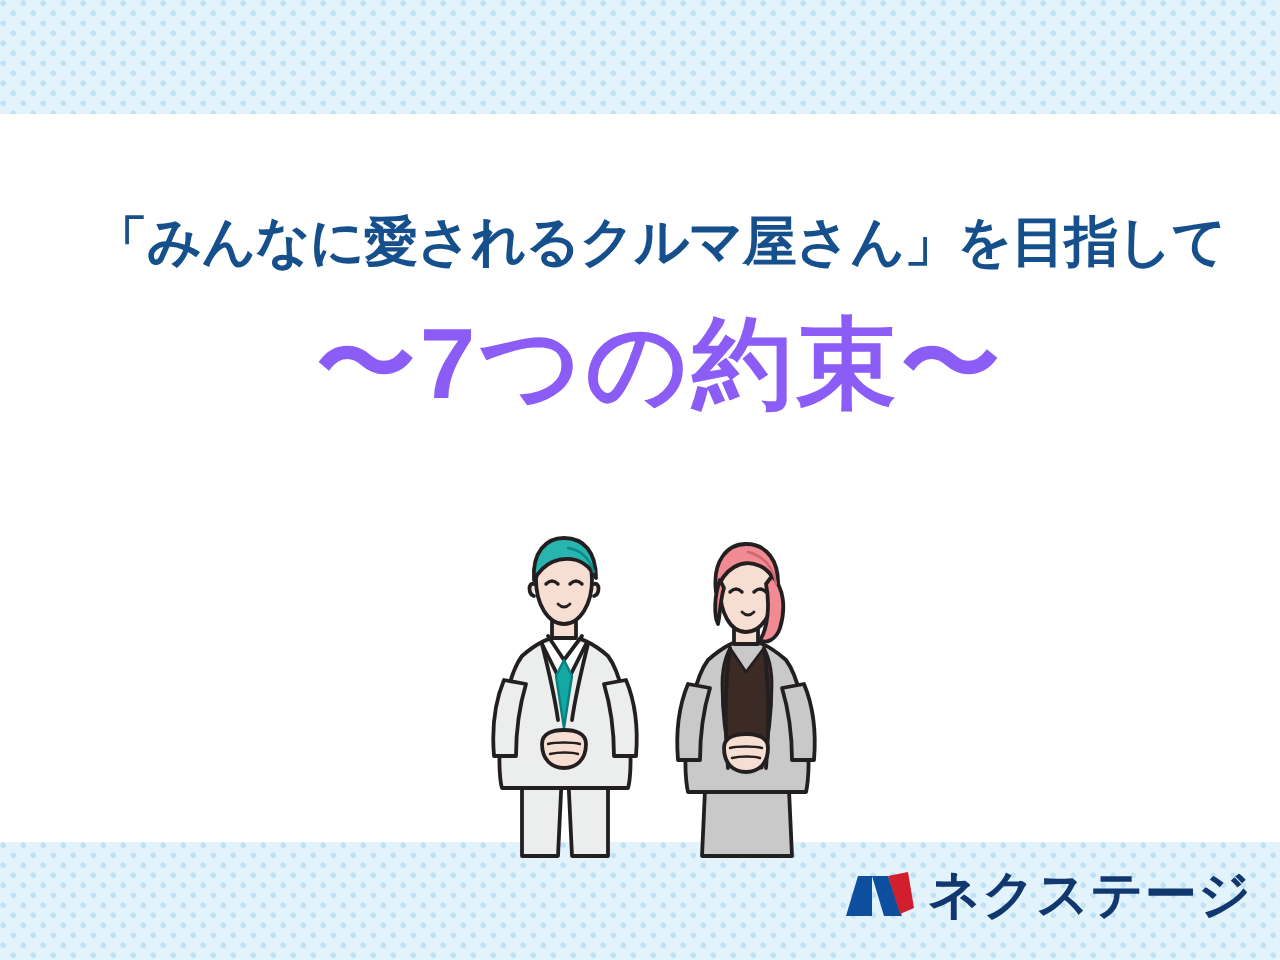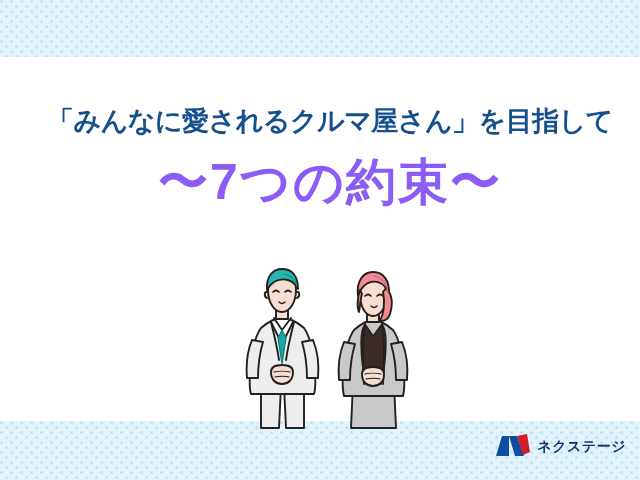--- a/index.html
+++ b/index.html
@@ -76,21 +76,21 @@
   #brand-logo {
     position: absolute;
     right: 14px;
     top: 434px;
     display: flex;
     align-items: center;
     gap: 7px;
   }
   #brand-mark { display: block; }
   #brand-name {
-    font-size: 14px;
+    font-size: 26px;
     font-weight: bold;
     color: #10386e;
     letter-spacing: 0.5px;
     line-height: 1;
     white-space: nowrap;
   }
 </style>
 </head>
 <body>
 

